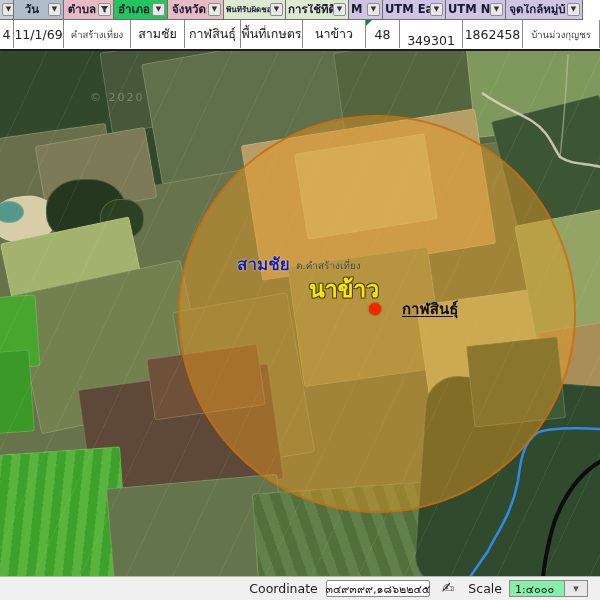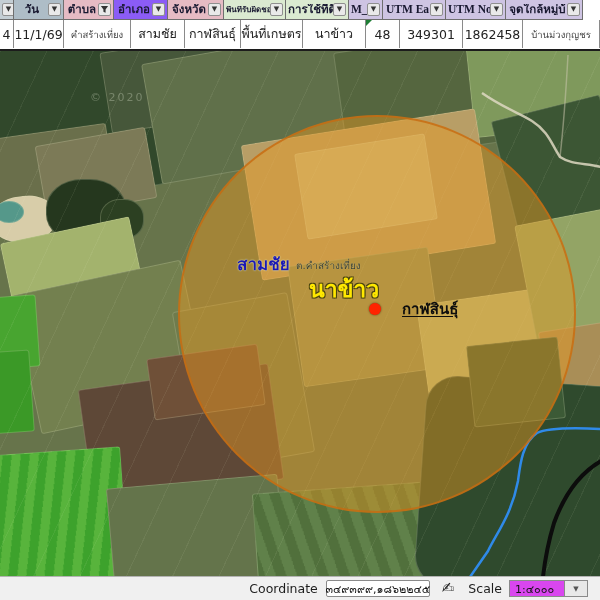--- a/index.html
+++ b/index.html
@@ -3,21 +3,21 @@
 <meta charset="utf-8">
 <style>
   html,body{margin:0;padding:0;}
   body{width:600px;height:600px;overflow:hidden;font-family:"DejaVu Sans","Liberation Sans",sans-serif;background:#f0f0f0;position:relative;}
 
   
   .table{position:absolute;left:0;top:0;width:600px;height:51px;background:#fff;border-bottom:2px solid #1c1c1c;box-sizing:border-box;}
   .trow{display:flex;width:600px;}
   .th{position:relative;height:20px;box-sizing:border-box;border-right:1px solid #6f6f6f;border-bottom:1px solid #6f6f6f;
       display:flex;align-items:center;justify-content:flex-start;padding:0 2px;overflow:hidden;white-space:nowrap;}
-  .th-label{font-size:11.5px;font-weight:700;color:#181830;line-height:1;overflow:hidden;white-space:nowrap;flex:1 1 auto;text-align:center;font-family:Liberation Serif, serif;}
+  .th-label{font-size:11.5px;font-weight:700;color:#181830;line-height:1;overflow:hidden;white-space:nowrap;flex:1 1 auto;text-align:center;}
   .th-label.small{font-size:8px;}
   .filter-btn{flex:0 0 auto;width:13px;height:13px;background:#e9e9e9;border:1px solid #8f8f8f;border-radius:2px;
       display:flex;align-items:center;justify-content:center;font-size:7px;color:#333;line-height:1;box-sizing:border-box;}
   .td{position:relative;height:28px;box-sizing:border-box;border-right:1px solid #8a8a8a;background:#fff;
       display:flex;align-items:center;justify-content:center;font-size:12.5px;color:#222;overflow:hidden;white-space:nowrap;}
   .td.small{font-size:9.5px;color:#444;}
   .corner-flag{position:absolute;left:0;top:0;width:0;height:0;border-top:6px solid #1e7e34;border-right:6px solid transparent;}
 
   
   .map{position:absolute;left:0;top:51px;width:600px;height:525px;background:#67744b;overflow:hidden;}
@@ -35,21 +35,21 @@
   .watermark{position:absolute;font-size:11px;letter-spacing:2px;color:rgba(215,223,200,0.35);}
   .marker{position:absolute;width:12px;height:12px;border-radius:50%;box-shadow:0 0 2px rgba(60,30,0,0.8);}
 
   
   .bottombar{position:absolute;left:0;top:576px;width:600px;height:24px;background:#f0f0f0;border-top:1px solid #b3b3b3;
       box-sizing:border-box;display:flex;align-items:center;justify-content:flex-end;padding-right:12px;}
   .bar-label{font-size:12.5px;color:#1d1d1d;}
   .coord-input{width:104px;height:17px;box-sizing:border-box;border:1px solid #8a8a8a;border-radius:2px;background:#fff;
       font-size:11px;color:#111;display:flex;align-items:center;justify-content:center;margin:0 12px 0 8px;}
   .pen-icon{font-size:15px;color:#222;margin-right:14px;transform:translateY(-1px);}
-  .scale-select{width:56px;height:17px;box-sizing:border-box;border:1px solid #8a8a8a;border-left:1px solid #8a8a8a;background:#d946ef;
+  .scale-select{width:56px;height:17px;box-sizing:border-box;border:1px solid #8a8a8a;border-left:1px solid #8a8a8a;background:#86efac;
       font-size:11px;color:#111;display:flex;align-items:center;padding-left:5px;margin-left:7px;}
   .scale-arrow{width:23px;height:17px;box-sizing:border-box;border:1px solid #8a8a8a;border-left:none;background:#e8e8e8;
       display:flex;align-items:center;justify-content:center;font-size:7px;color:#555;}
 </style>
 </head>
 <body>
 
 <div class="table">
   <div class="trow">
       <div class="th" style="width: 14px; background: rgb(196, 206, 212);">
@@ -61,21 +61,21 @@
         <span class="filter-btn">▼</span>
       </div>
       <div class="th" style="width: 50px; background: rgb(230, 187, 196);">
         <span class="th-label">ตำบล</span>
         <span class="filter-btn">
           <svg width="9" height="9" viewBox="0 0 10 10">
             <path d="M1 1h8L6.2 5v3.6L3.8 7.4V5z" fill="#333"></path>
           </svg>
         </span>
       </div>
-      <div class="th" style="width: 54px; background: #8b5cf6;">
+      <div class="th" style="width: 54px; background: #22c55e;">
         <span class="th-label">อำเภอ</span>
         <span class="filter-btn">▼</span>
       </div>
       <div class="th" style="width: 56px; background: rgb(230, 187, 196);">
         <span class="th-label">จังหวัด</span>
         <span class="filter-btn">▼</span>
       </div>
       <div class="th" style="width: 62px; background: rgb(219, 234, 209);">
         <span class="th-label small">พื้นที่รับผิดชอบ</span>
         <span class="filter-btn">▼</span>
@@ -120,21 +120,21 @@
       <div class="td" style="width: 62px;">
         <span>พื้นที่เกษตร</span>
       </div>
       <div class="td" style="width: 63px;">
         <span>นาข้าว</span>
       </div>
       <div class="td" style="width: 34px;">
         <span class="corner-flag"></span>
         <span>48</span>
       </div>
-      <div class="td" style="width: 63px;">
+      <div class="td" style="width: 63px; align-items: flex-end;">
         <span>349301</span>
       </div>
       <div class="td" style="width: 60px;">
         <span>1862458</span>
       </div>
       <div class="td small" style="width: 77px; font-family: Liberation Mono, monospace;">
         <span>บ้านม่วงกุญชร</span>
       </div>
     </div>
 </div>

